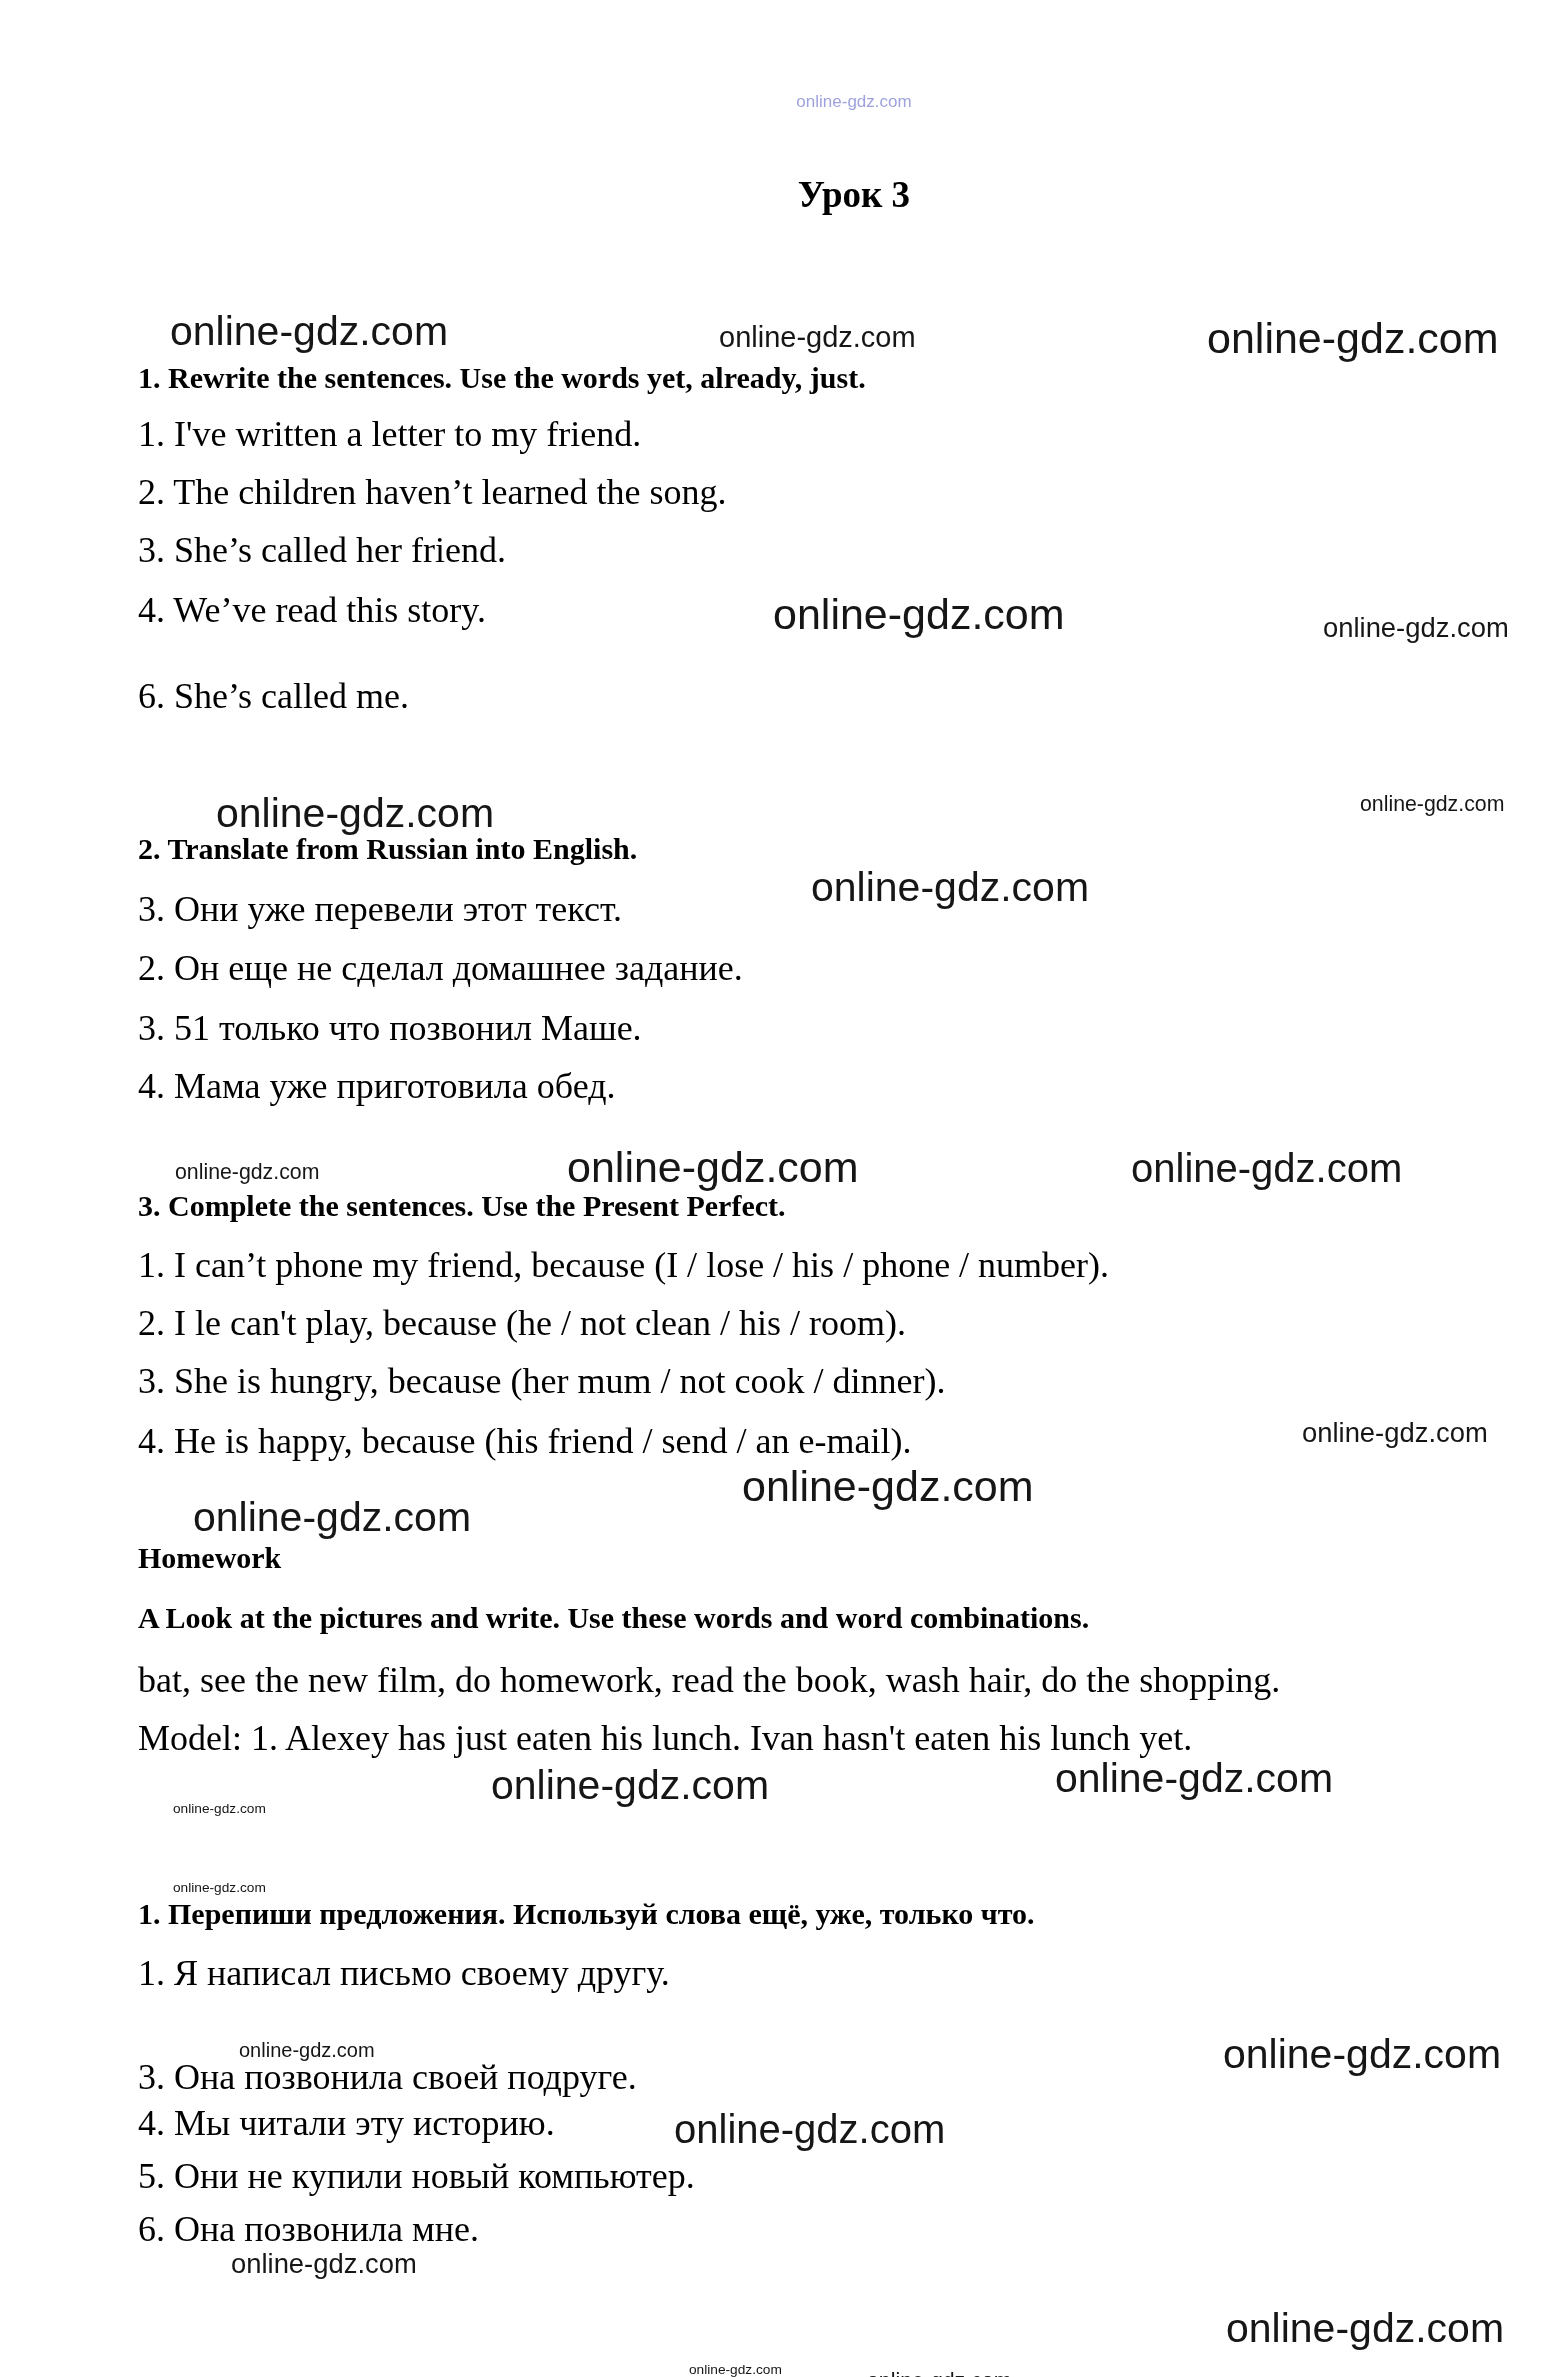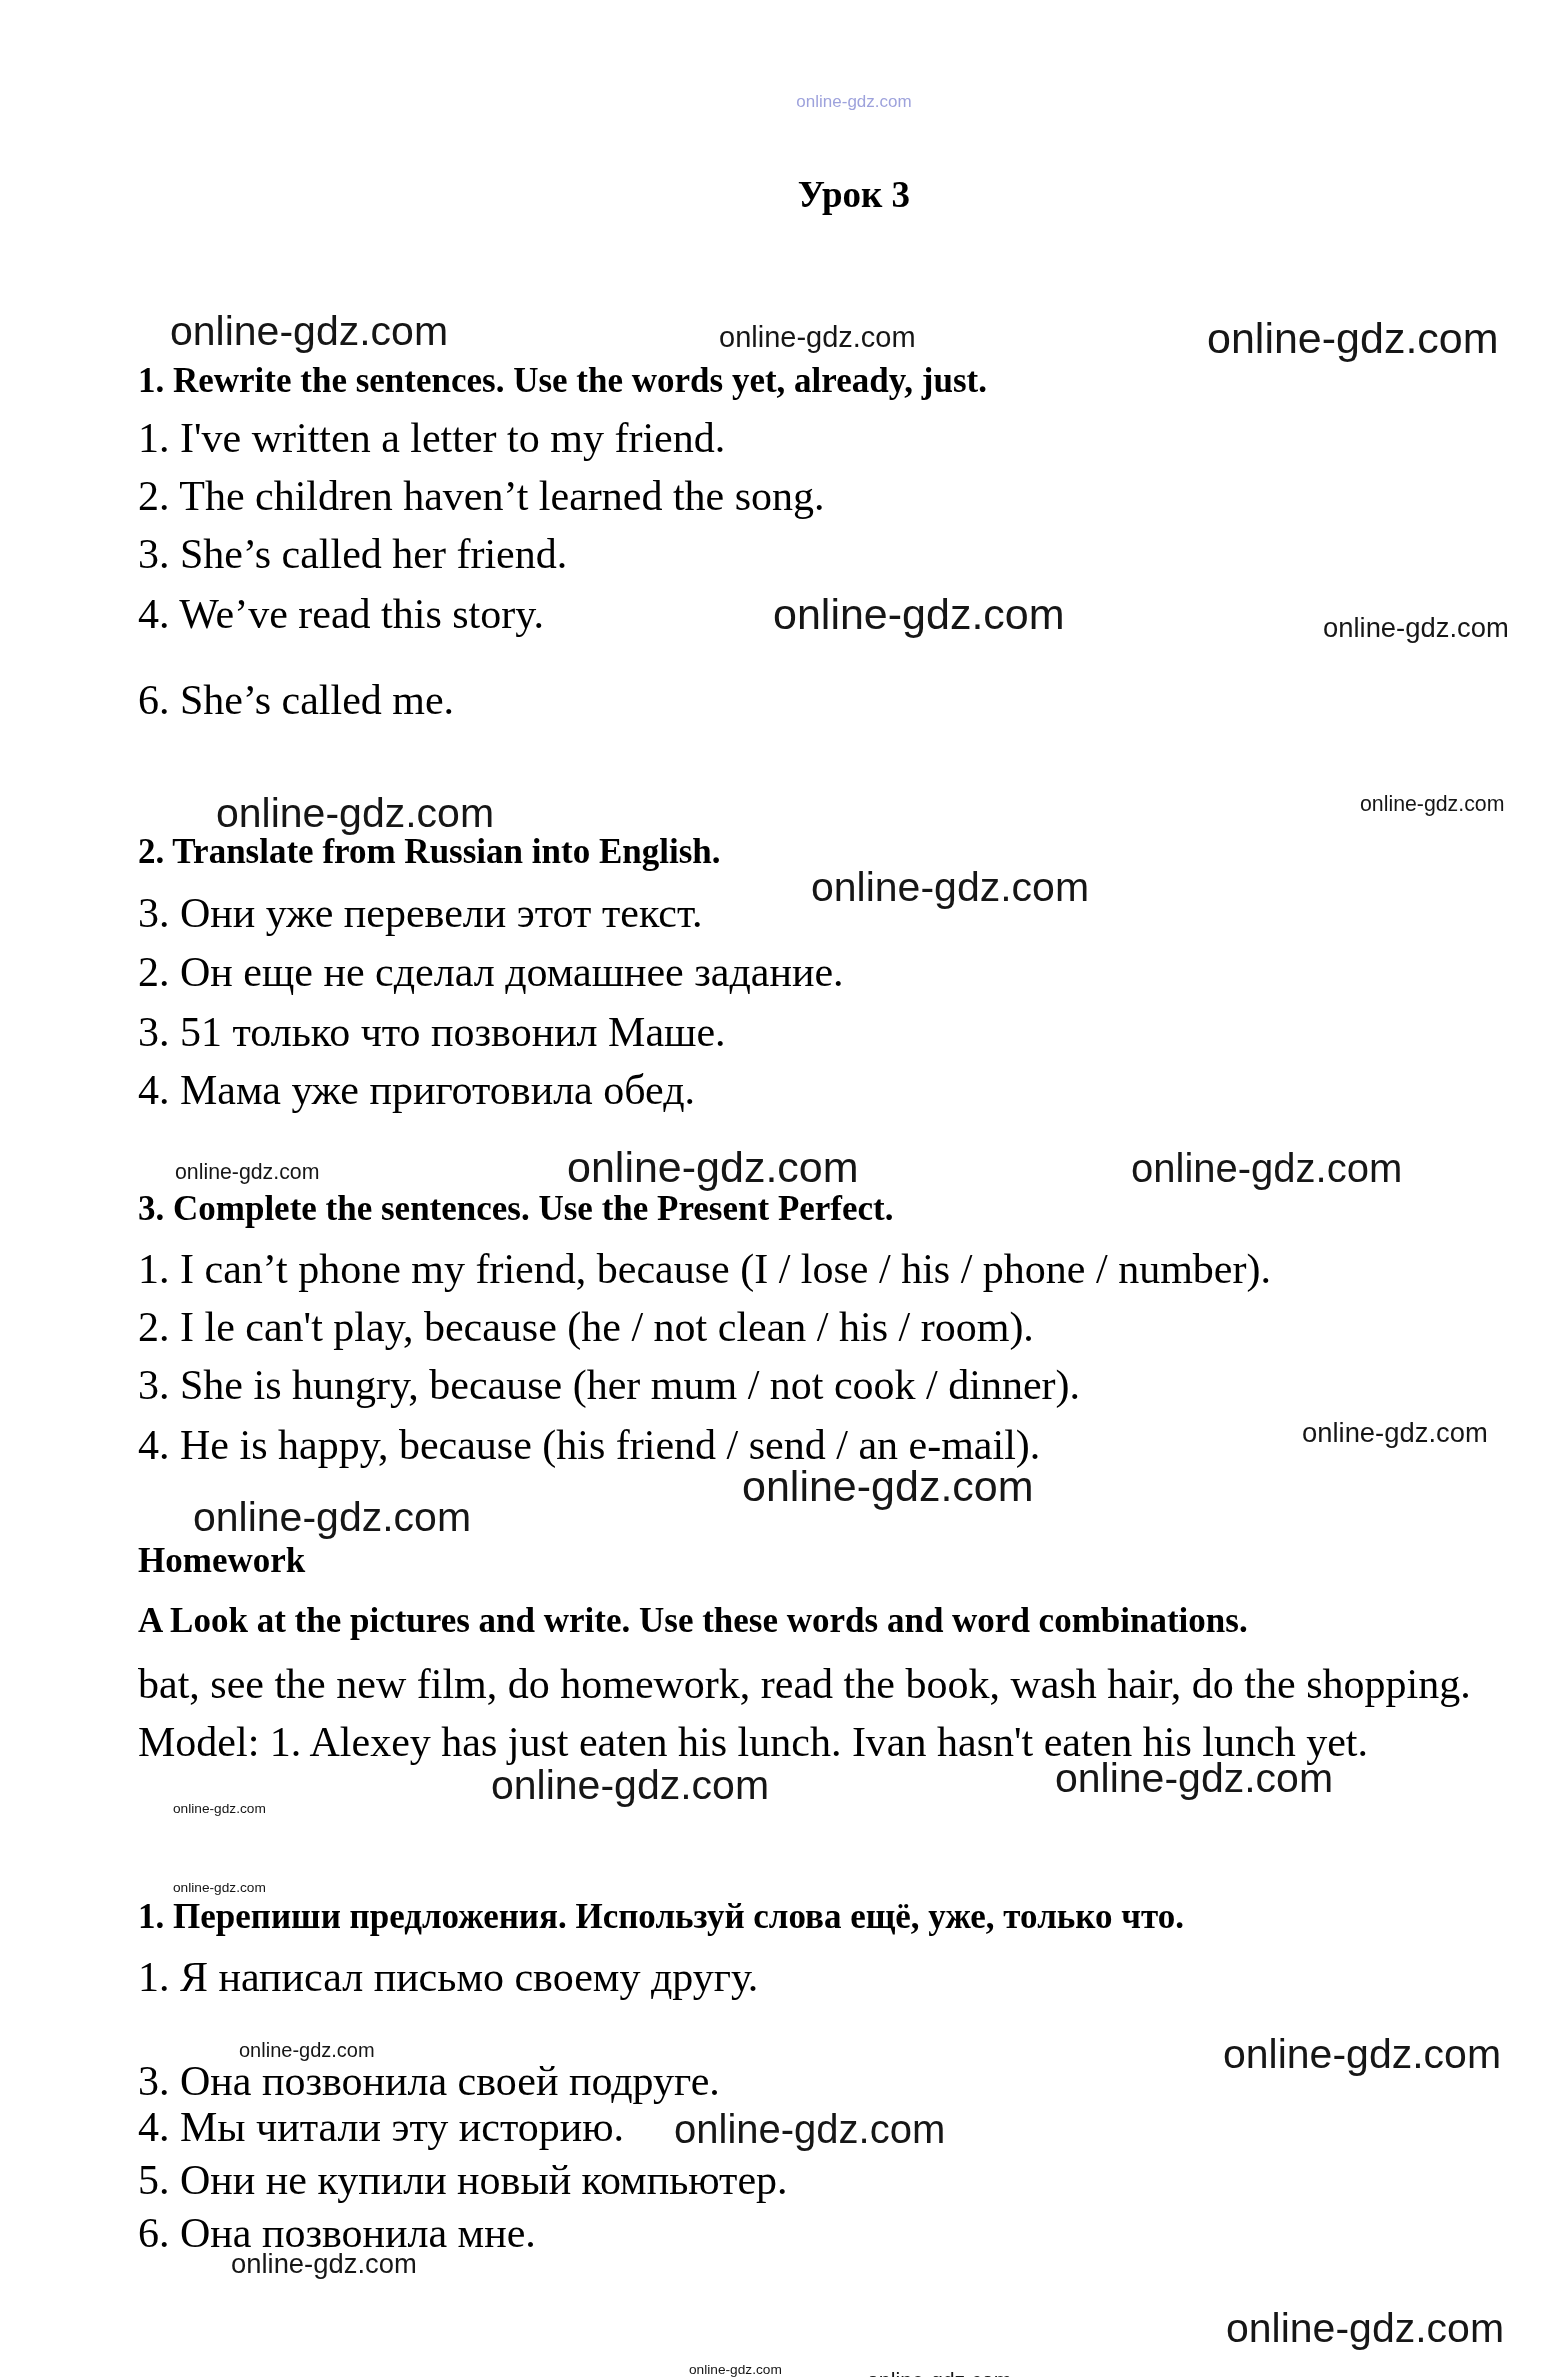--- a/index.html
+++ b/index.html
@@ -19,27 +19,27 @@
     left: 0;
     width: 100%;
     text-align: center;
     font-weight: bold;
     font-size: 37px;
     white-space: nowrap;
   }
   .line {
     position: absolute;
     left: 50px;
-    font-size: 42px;
+    font-size: 36px;
     white-space: nowrap;
     line-height: 1.15;
   }
   .heading {
     font-weight: bold;
-    font-size: 35px;
+    font-size: 30px;
   }
   .wm {
     position: absolute;
     font-family: "Liberation Sans", sans-serif;
     color: #161616;
     white-space: nowrap;
     line-height: 1;
   }
   .wm-top {
     left: 50%;

